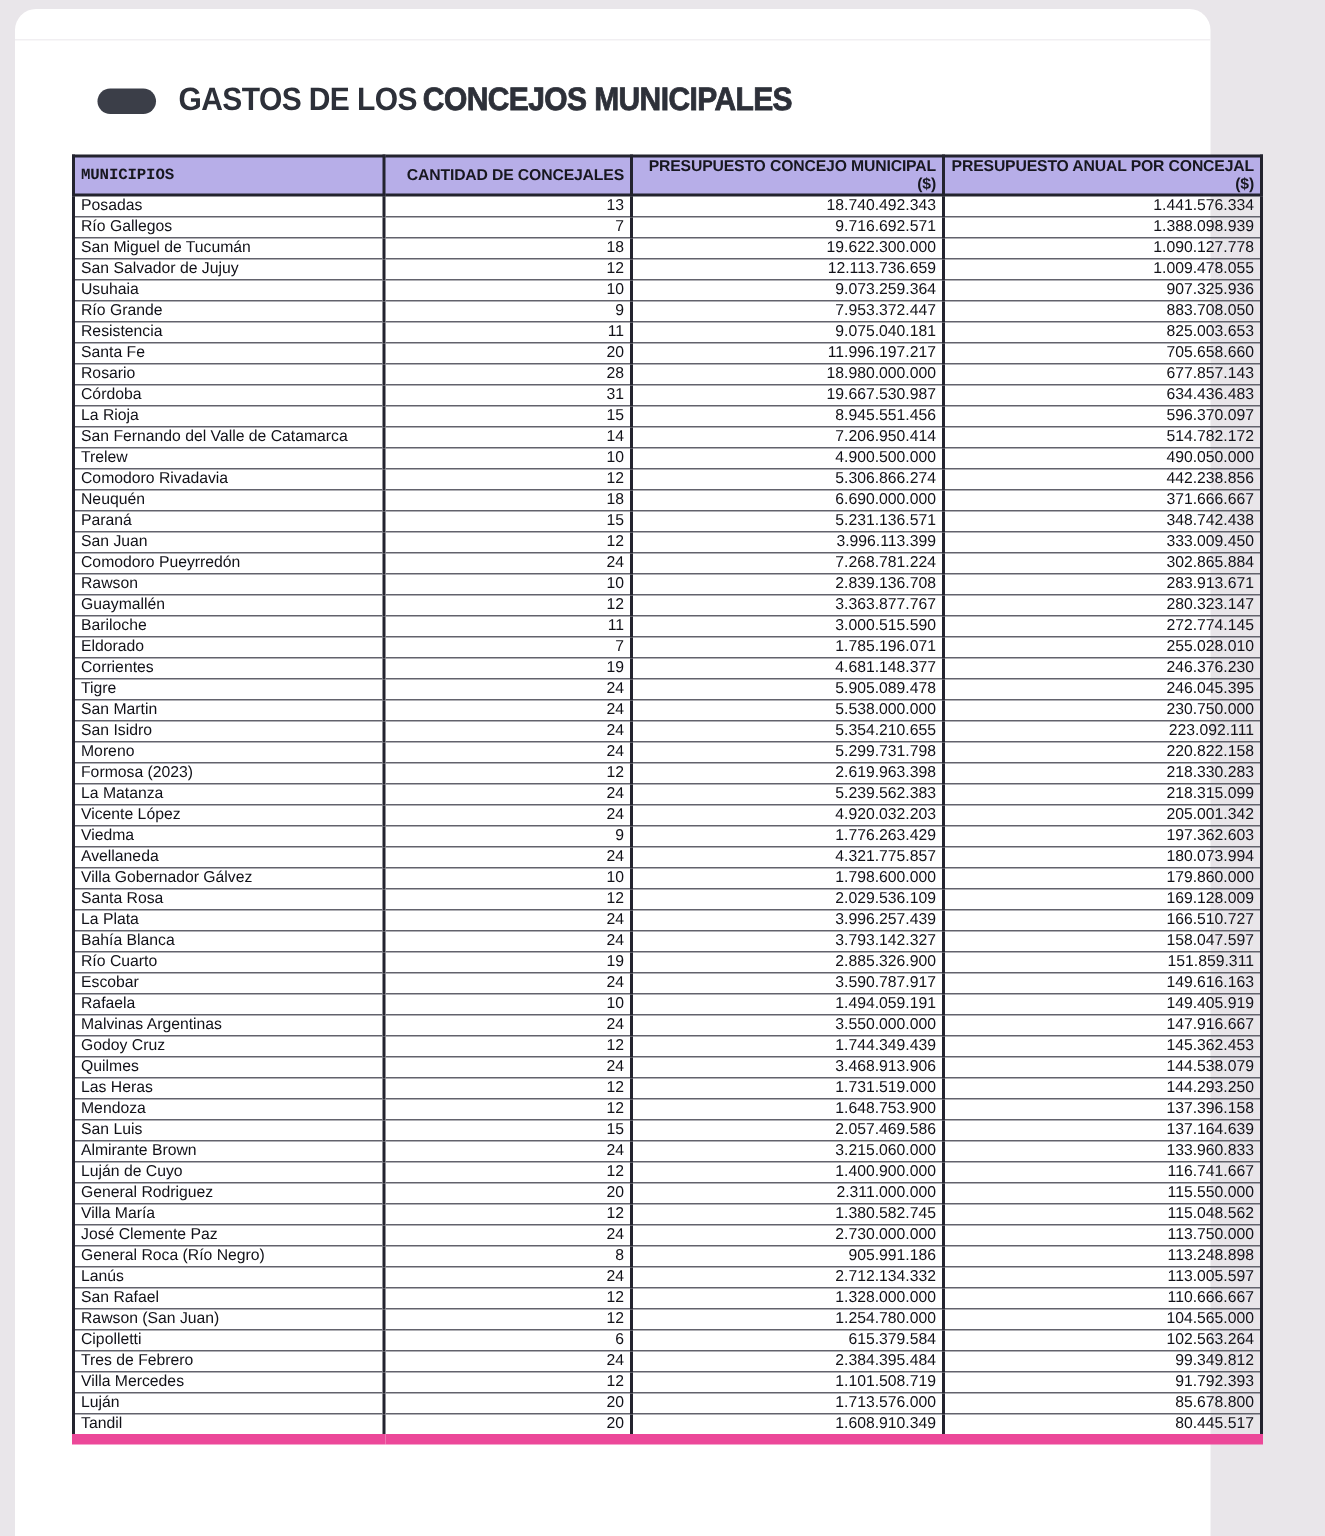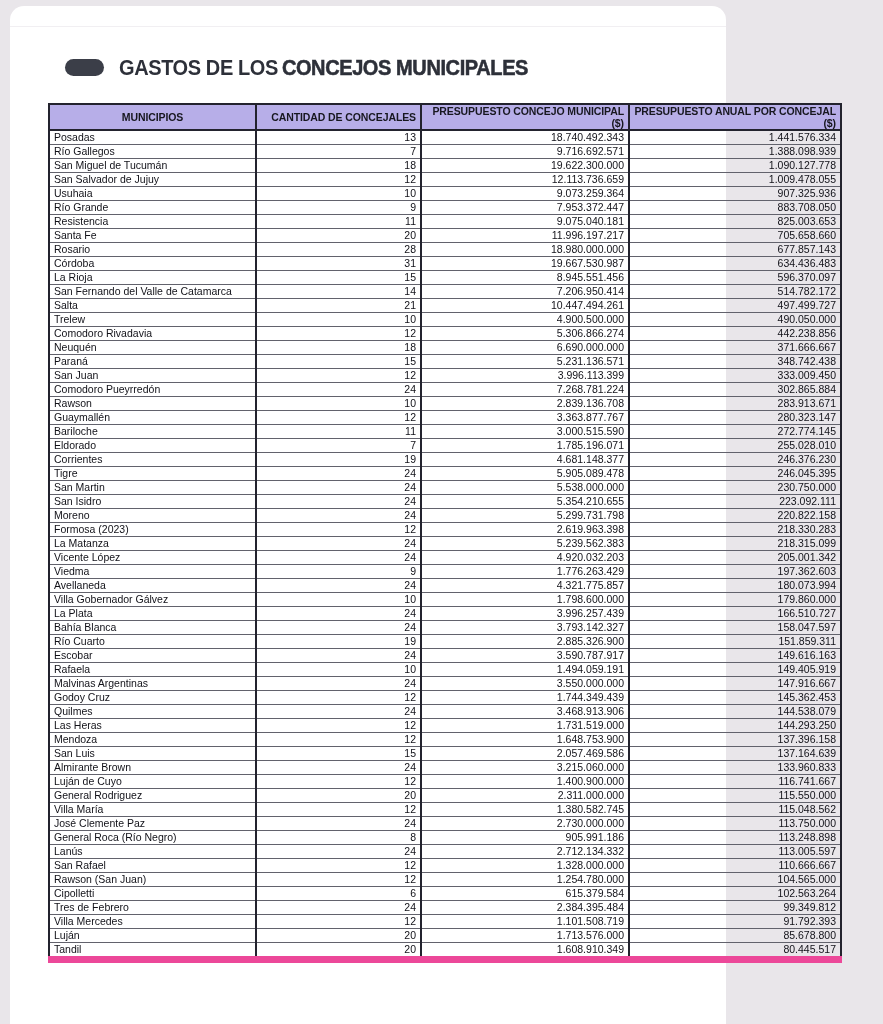--- a/index.html
+++ b/index.html
@@ -6,21 +6,21 @@
   html,body { width:883px; height:1024px; }
   body {
     position:relative;
     background:#e9e6ea;
     font-family:"Liberation Sans", sans-serif;
     overflow:hidden;
   }
   .card {
     position:absolute;
     left:10px; top:6px;
-    width:716px; height:1018px;
+    width:797px; height:1018px;
     background:#ffffff;
     border-radius:14px 14px 0 0;
   }
   .card-topline {
     position:absolute; left:0; top:20px;
     width:100%; height:1px;
     background:#f1eff2;
   }
   .title-row {
     position:absolute;
@@ -56,21 +56,21 @@
     background:#b7aee8;
     border:2px solid #23232e;
     font-size:10.5px;
     font-weight:bold;
     color:#17171f;
     height:24px;
     text-align:right;
     letter-spacing:-0.1px;
     padding:0 4px;
   }
-  table.data thead th:first-child { text-align:center; }
+  table.data thead th:first-child { text-align:left;font-family:Liberation Mono, monospace; }
   table.data tbody td {
     font-size:10.5px;
     color:#111118;
     height:13px;
     line-height:13px;
     padding:0 4px;
     border-top:1px solid #62626c;
     border-right:2px solid #23232e;
     white-space:nowrap;
     overflow:hidden;
@@ -175,26 +175,20 @@
         <td class="num">8.945.551.456</td>
         <td class="num">596.370.097</td>
       </tr>
         <tr>
         <td>San Fernando del Valle de Catamarca</td>
         <td class="num">14</td>
         <td class="num">7.206.950.414</td>
         <td class="num">514.782.172</td>
       </tr>
         <tr>
-        <td>Salta</td>
-        <td class="num">21</td>
-        <td class="num">10.447.494.261</td>
-        <td class="num">497.499.727</td>
-      </tr>
-        <tr>
         <td>Trelew</td>
         <td class="num">10</td>
         <td class="num">4.900.500.000</td>
         <td class="num">490.050.000</td>
       </tr>
         <tr>
         <td>Comodoro Rivadavia</td>
         <td class="num">12</td>
         <td class="num">5.306.866.274</td>
         <td class="num">442.238.856</td>
@@ -305,20 +299,26 @@
         <td>Avellaneda</td>
         <td class="num">24</td>
         <td class="num">4.321.775.857</td>
         <td class="num">180.073.994</td>
       </tr>
         <tr>
         <td>Villa Gobernador Gálvez</td>
         <td class="num">10</td>
         <td class="num">1.798.600.000</td>
         <td class="num">179.860.000</td>
+      </tr>
+        <tr>
+        <td>Santa Rosa</td>
+        <td class="num">12</td>
+        <td class="num">2.029.536.109</td>
+        <td class="num">169.128.009</td>
       </tr>
         <tr>
         <td>La Plata</td>
         <td class="num">24</td>
         <td class="num">3.996.257.439</td>
         <td class="num">166.510.727</td>
       </tr>
         <tr>
         <td>Bahía Blanca</td>
         <td class="num">24</td>

